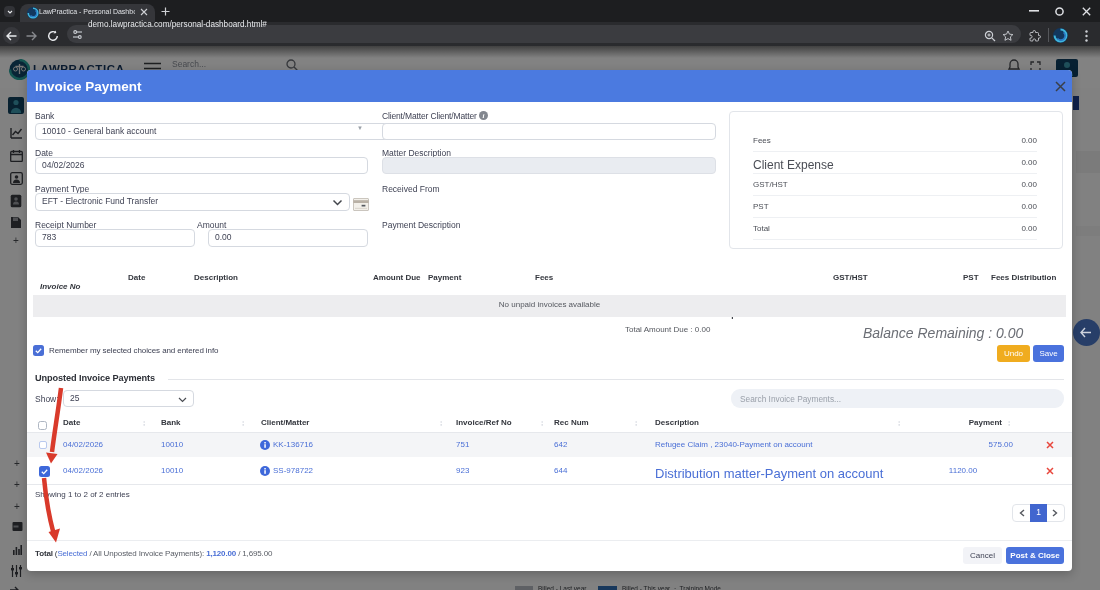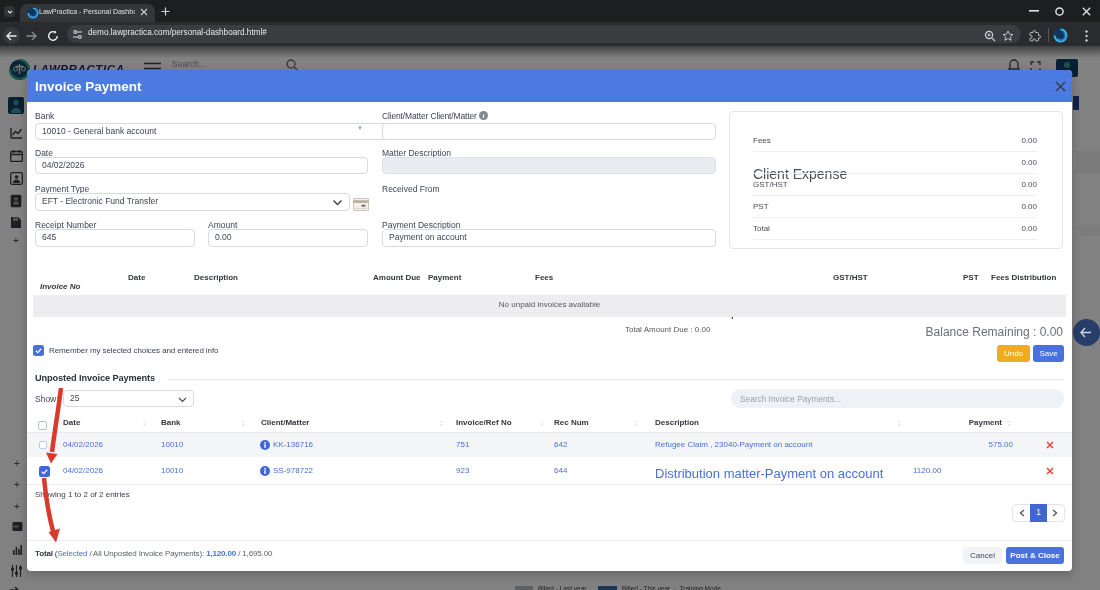--- a/index.html
+++ b/index.html
@@ -6,21 +6,21 @@
   html,body { width:1100px; height:590px; overflow:hidden; background:#fff; }
   body { font-family:"Liberation Sans", sans-serif; }
   #stage { position:relative; width:1100px; height:590px; overflow:hidden; }
   .abs { position:absolute; white-space:nowrap; }
   
   #tabbar { left:0; top:0; width:1100px; height:22px; background:#1d1e20; }
   #toolbar { left:0; top:22px; width:1100px; height:24px; background:#2a2b2e; }
   .tab { left:20px; top:4px; width:135px; height:18px; background:#35363a; border-radius:8px 8px 0 0; }
   .tabtitle { left:39px; top:8px; font-size:7px; color:#dfe1e5; width:96px; overflow:hidden; white-space:nowrap; }
   .pill { left:67px; top:25px; width:954px; height:18px; background:#3b3c40; border-radius:9px; }
-  .urltxt { left:88px; top:28px; font-size:8.2px; color:#e8eaed; letter-spacing:0; }
+  .urltxt { left:88px; top:20px; font-size:8.2px; color:#e8eaed; letter-spacing:0; }
   
   #page { left:0; top:46px; width:1100px; height:544px; background:#fdfdfd; }
   #pagehead { left:0; top:0; width:1100px; height:42px; background:#ffffff; }
   
   #overlay { left:0; top:46px; width:1100px; height:544px; background:rgba(0,0,0,0.49); }
   #modal { left:27px; top:70px; width:1045px; height:501px; background:#fff; border-radius:4px; box-shadow:0 3px 10px rgba(0,0,0,.22); }
   #mhead { left:0; top:0; width:1045px; height:32px; background:#4b7ae0; border-radius:4px 4px 0 0; }
   #mtitle { left:8px; top:8.5px; font-size:13.5px; font-weight:bold; color:#fff; }
   .lbl { font-size:8.5px; color:#3f4254; }
   .inp { border:1px solid #d5d9e0; border-radius:4px; background:#fff; font-size:8.5px; color:#3f4254; line-height:15px; padding-left:6px; }
@@ -116,21 +116,21 @@
   <div class="abs" id="page">
     <div class="abs" id="pagehead"></div>
 
     <svg class="abs" style="left:9px;top:13px;" width="21" height="21" viewBox="0 0 21 21">
       <circle cx="10.5" cy="10.5" r="10" fill="#134a6b"></circle>
       <path d="M10.5 1 A9.5 9.5 0 1 1 1 10.5" stroke="#2aa9a0" stroke-width="2.4" fill="none"></path>
       <path d="M10.5 5 v10 M6.5 7.5 h8" stroke="#e8e8e8" stroke-width="1.3" fill="none"></path>
       <circle cx="6.5" cy="10" r="2" fill="none" stroke="#e8e8e8" stroke-width="1"></circle>
       <circle cx="14.5" cy="10" r="2" fill="none" stroke="#e8e8e8" stroke-width="1"></circle>
     </svg>
-    <div class="abs" style="left:33px;top:17px;font-size:11.5px;font-weight:bold;color:#15355e;letter-spacing:.6px;font-style:italic;">LAWPRACTICA</div>
+    <div class="abs" style="left:33px;top:17px;font-size:11.5px;font-weight:bold;color:#15355e;letter-spacing:.6px;">LAWPRACTICA</div>
     <svg class="abs" style="left:144px;top:16px;" width="17" height="13" viewBox="0 0 17 13">
         <path d="M0 1.5h17M0 6.5h17M0 11.5h17" stroke="#3a3d42" stroke-width="1.7"></path>
       </svg>
     <div class="abs" style="left:172px;top:13px;font-size:8.5px;color:#8d929b;">Search...</div>
     <svg class="abs" style="left:286px;top:13px;" width="12" height="12" viewBox="0 0 12 12">
         <circle cx="5" cy="5" r="4" fill="none" stroke="#6a6e76" stroke-width="1.3"></circle>
         <path d="M8 8 L11.3 11.3" stroke="#6a6e76" stroke-width="1.3"></path>
       </svg>
 
     <svg class="abs" style="left:1008px;top:13px;" width="12" height="13" viewBox="0 0 12 13">
@@ -243,29 +243,28 @@
 
     <svg class="abs" style="left:326px;top:128px;" width="16" height="13" viewBox="0 0 16 13">
         <rect x="0.3" y="0.3" width="15.4" height="12.4" rx="1.5" fill="#f3f0ea" stroke="#a9a298" stroke-width="0.7"></rect>
         <rect x="0.3" y="2.2" width="15.4" height="2.8" fill="#b9b1a6"></rect>
         <rect x="8.6" y="6.8" width="3.8" height="1.7" fill="#55595f"></rect>
         <rect x="2" y="9.8" width="12" height="1.2" fill="#ddd8d0"></rect>
       </svg>
     <div class="abs lbl" style="left:355px;top:114px;">Received From</div>
 
     <div class="abs lbl" style="left:8px;top:150px;">Receipt Number</div>
-    <div class="abs inp" style="left:8px;top:159px;width:160px;height:18px;">645</div>
-    <div class="abs lbl" style="left:181px;top:150px;text-align:right;">Amount</div>
+    <div class="abs inp" style="left:8px;top:159px;width:160px;height:18px;">783</div>
+    <div class="abs lbl" style="left:170px;top:150px;text-align:right;">Amount</div>
     <div class="abs inp" style="left:181px;top:159px;width:160px;height:18px;">0.00</div>
     <div class="abs lbl" style="left:355px;top:150px;">Payment Description</div>
-    <div class="abs inp" style="left:355px;top:159px;width:334px;height:18px;">Payment on account</div>
 
     <div class="abs" style="left:702px;top:41px;width:334px;height:138px;border:1px solid #e2e5ea;border-radius:4px;"></div>
     <div class="abs lbl" style="left:726px;top:66px;color:#4a4d55;font-size:8px;">Fees</div>
-    <div class="abs lbl" style="left:726px;top:96px;color:#4a4d55;font-size:14px;">Client Expense</div>
+    <div class="abs lbl" style="left:726px;top:88px;color:#4a4d55;font-size:12px;">Client Expense</div>
     <div class="abs lbl" style="left:726px;top:110px;color:#4a4d55;font-size:8px;">GST/HST</div>
     <div class="abs lbl" style="left:726px;top:132px;color:#4a4d55;font-size:8px;">PST</div>
     <div class="abs lbl" style="left:726px;top:154px;color:#4a4d55;font-size:8px;">Total</div>
     <div class="abs lbl" style="left:910px;top:66px;width:100px;text-align:right;color:#4a4d55;font-size:8px;">0.00</div>
     <div class="abs lbl" style="left:910px;top:88px;width:100px;text-align:right;color:#4a4d55;font-size:8px;">0.00</div>
     <div class="abs lbl" style="left:910px;top:110px;width:100px;text-align:right;color:#4a4d55;font-size:8px;">0.00</div>
     <div class="abs lbl" style="left:910px;top:132px;width:100px;text-align:right;color:#4a4d55;font-size:8px;">0.00</div>
     <div class="abs lbl" style="left:910px;top:154px;width:100px;text-align:right;color:#4a4d55;font-size:8px;">0.00</div>
     <div class="abs" style="left:726px;top:81px;width:284px;height:1px;background:#eef0f3;"></div>
     <div class="abs" style="left:726px;top:103px;width:284px;height:1px;background:#eef0f3;"></div>
@@ -280,21 +279,21 @@
     <div class="abs thead" style="left:401px;top:203px;">Payment</div>
     <div class="abs thead" style="left:508px;top:203px;">Fees</div>
     <div class="abs thead" style="left:670px;top:203px;margin-top:37px;">Client Expenses</div>
     <div class="abs thead" style="left:806px;top:203px;">GST/HST</div>
     <div class="abs thead" style="left:936px;top:203px;">PST</div>
     <div class="abs thead" style="left:964px;top:203px;">Fees Distribution</div>
     <div class="abs" style="left:6px;top:225px;width:1033px;height:22px;background:#ededef;"></div>
     <div class="abs" style="left:6px;top:230px;width:1033px;text-align:center;font-size:8px;color:#55585f;">No unpaid invoices available</div>
 
     <div class="abs" style="left:598px;top:255px;font-size:8px;color:#55585f;">Total Amount Due : 0.00</div>
-    <div class="abs" style="left:836px;top:255px;width:200px;text-align:right;font-size:12px;color:#6b6e75;">Balance Remaining : 0.00</div>
+    <div class="abs" style="left:836px;top:255px;width:200px;font-size:14px;color:#6b6e75;font-style:italic;">Balance Remaining : 0.00</div>
 
     <div class="abs" style="left:6px;top:275px;width:11px;height:11px;background:#4a6fd6;border-radius:2.5px;"></div>
     <svg class="abs" style="left:8px;top:278px;" width="7" height="6" viewBox="0 0 7 6">
         <path d="M0.8 2.8 L2.7 4.6 L6.2 0.8" stroke="#fff" stroke-width="1.3" fill="none"></path>
       </svg>
     <div class="abs lbl" style="left:22px;top:275.5px;font-size:8px;letter-spacing:-0.1px;">Remember my selected choices and entered info</div>
 
     <div class="abs btn" style="left:970px;top:275px;width:33px;height:17px;background:#f0ac1f;line-height:17px;">Undo</div>
     <div class="abs btn" style="left:1006px;top:275px;width:31px;height:17px;background:#4a72dd;line-height:17px;">Save</div>
 
@@ -352,21 +351,21 @@
     <div class="abs blue" style="left:134px;top:396px;font-size:8px;">10010</div>
     <svg class="abs" style="left:233px;top:396px;" width="10" height="10" viewBox="0 0 10 10">
         <circle cx="5" cy="5" r="5" fill="#3e68da"></circle>
         <rect x="4.3" y="4.2" width="1.5" height="3.6" fill="#fff"></rect>
         <rect x="4.3" y="2" width="1.5" height="1.5" fill="#fff"></rect>
       </svg>
     <div class="abs blue" style="left:246px;top:396px;font-size:8px;">SS-978722</div>
     <div class="abs blue" style="left:429px;top:396px;font-size:8px;">923</div>
     <div class="abs blue" style="left:527px;top:396px;font-size:8px;">644</div>
     <div class="abs blue" style="left:628px;top:396px;font-size:13px;">Distribution matter-Payment on account</div>
-    <div class="abs blue" style="left:886px;top:396px;width:100px;text-align:left;font-size:8px;">1120.00</div>
+    <div class="abs blue" style="left:886px;top:396px;width:100px;text-align:center;font-size:8px;">1120.00</div>
     <svg class="abs" style="left:1019px;top:397px;" width="8" height="8" viewBox="0 0 8 8">
         <path d="M1 1 L7 7 M7 1 L1 7" stroke="#e8463c" stroke-width="1.5"></path>
       </svg>
     <div class="abs" style="left:0px;top:414px;width:1045px;height:1px;background:#e6e8ec;"></div>
 
     <div class="abs" style="left:8px;top:420px;font-size:8px;color:#3f4254;">Showing 1 to 2 of 2 entries</div>
 
     <div class="abs" style="left:985px;top:434px;width:53px;height:18px;border:1px solid #e2e5ea;border-radius:4px;background:#fff;"></div>
     <svg class="abs" style="left:992px;top:439px;" width="6" height="8" viewBox="0 0 6 8">
         <path d="M5 1 L1.5 4 L5 7" stroke="#55585f" stroke-width="1.4" fill="none"></path>

